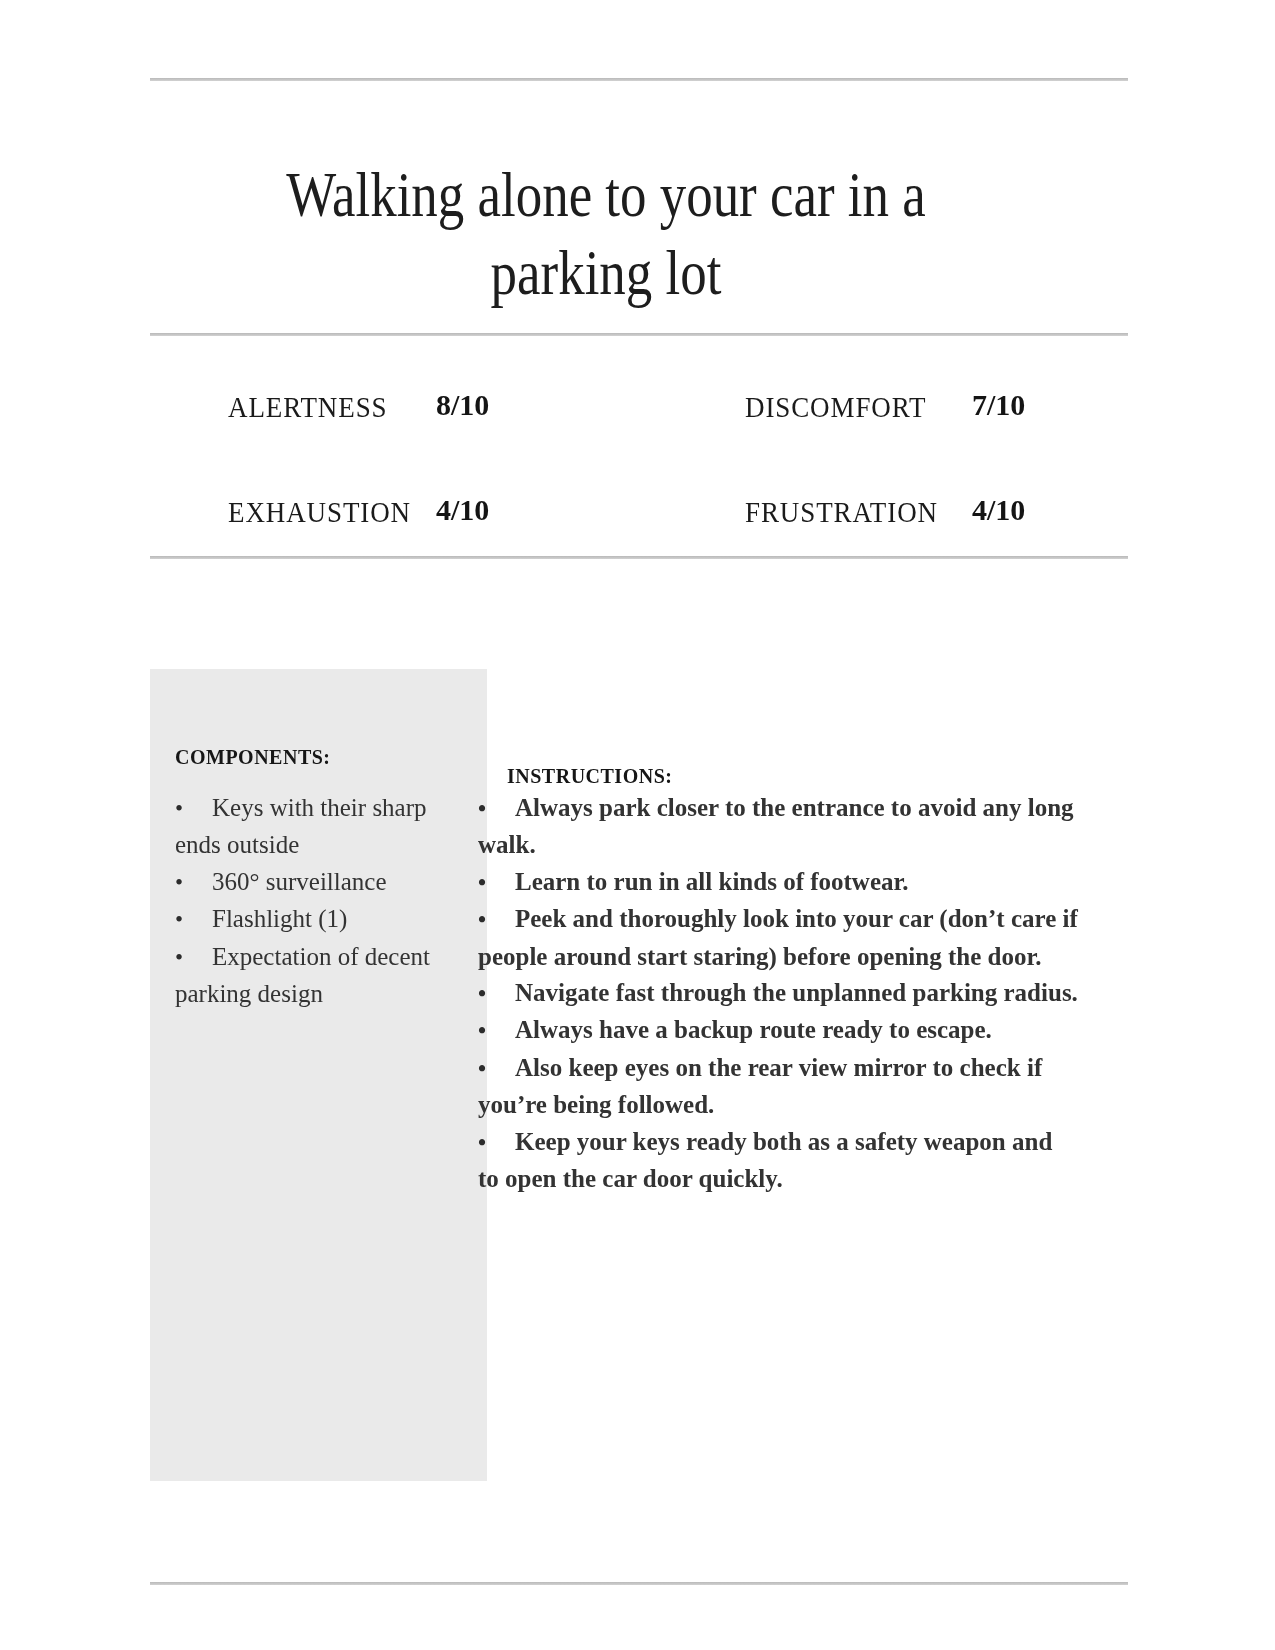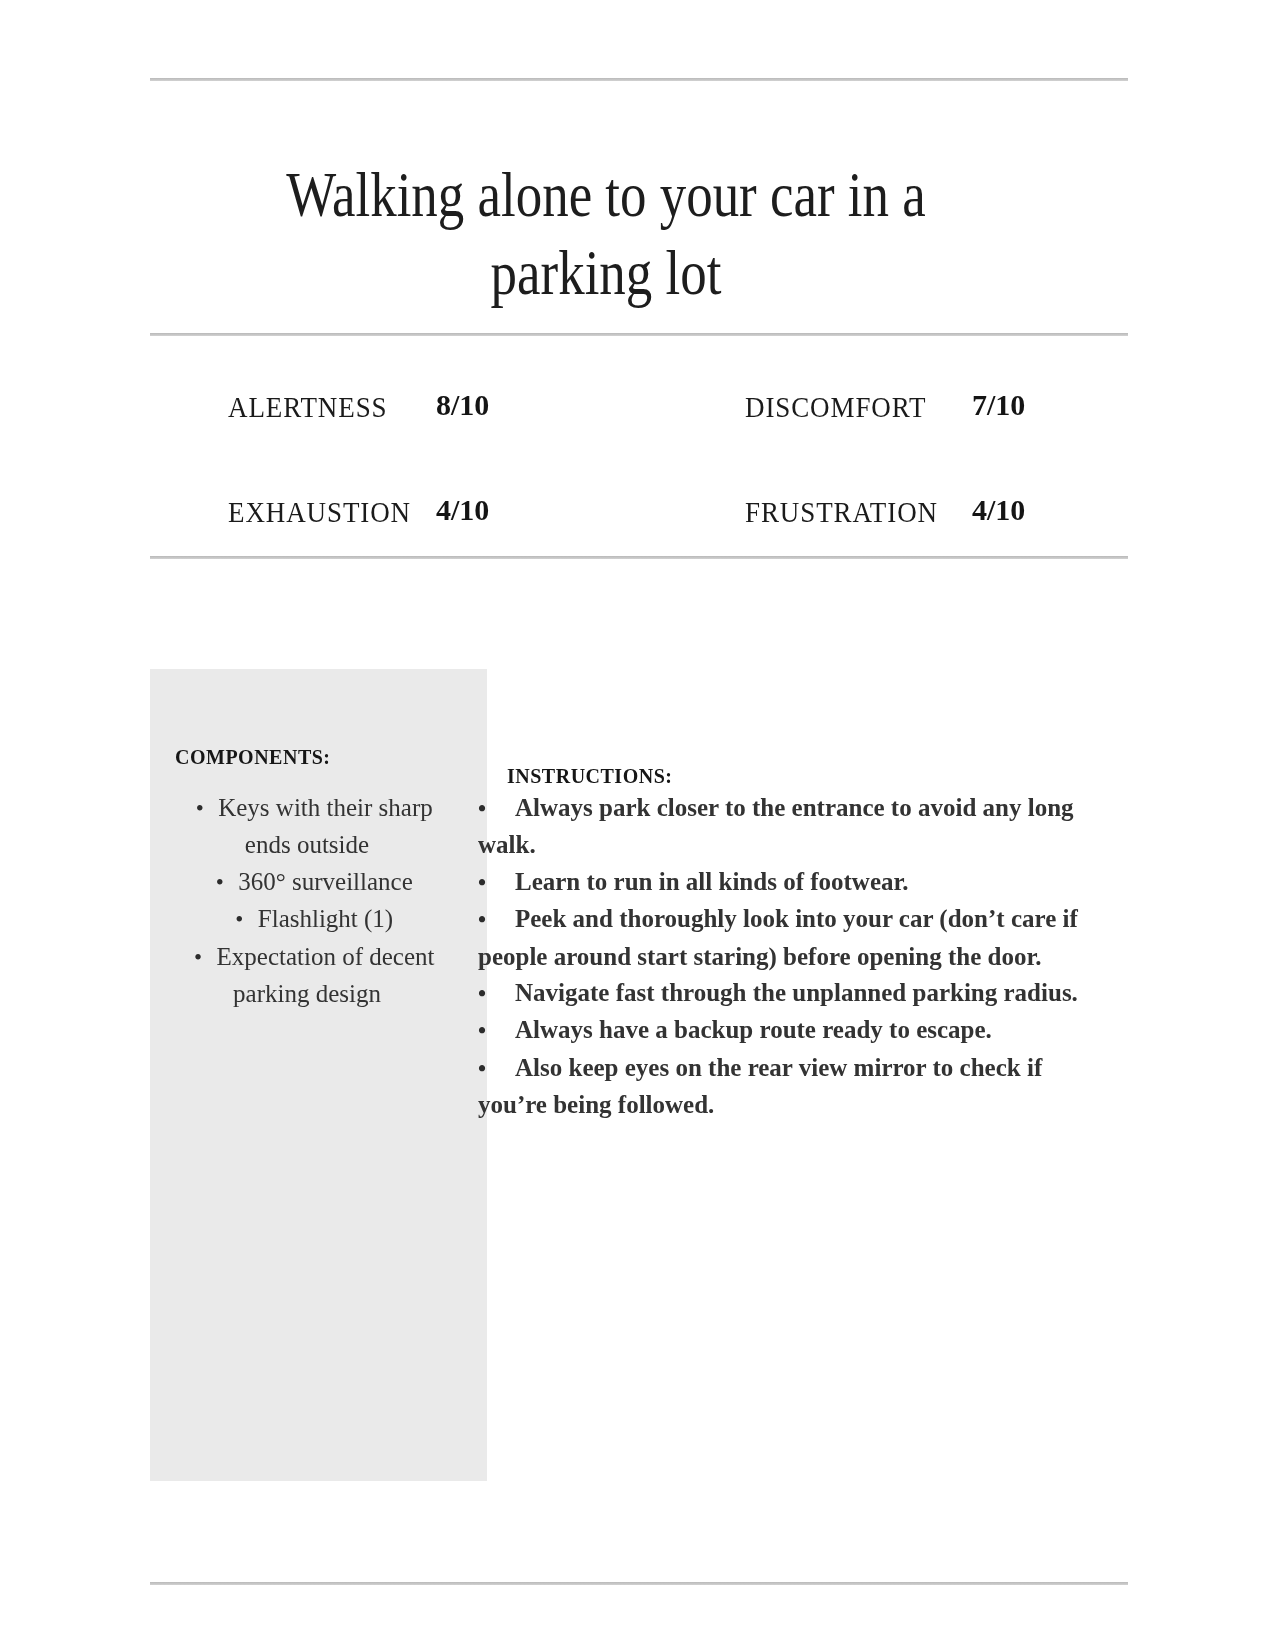--- a/index.html
+++ b/index.html
@@ -84,23 +84,22 @@
   #instructions-heading { left: 507px; margin-top: 36px; }
 
   .list {
     position: absolute;
     top: 790px;
     font-size: 25px;
     line-height: 36.4px;
     color: #333333;
   }
   #components-list {
-    left: 162px;
+    left: 175px;
     width: 290px;
-    text-align: center;
   }
   #instructions-list {
     left: 478px;
     width: 600px;
     font-weight: bold;
   }
   .li { margin: 0; padding: 0; }
   .bullet {
     display: inline-block;
     width: 37px;
@@ -168,13 +167,16 @@
   </div>
   <div class="li">
     <span class="bullet">•</span><span>Navigate fast through the unplanned parking radius.</span>
   </div>
   <div class="li">
     <span class="bullet">•</span><span>Always have a backup route ready to escape.</span>
   </div>
   <div class="li">
     <span class="bullet">•</span><span>Also keep eyes on the rear view mirror to check if you’re being followed.</span>
   </div>
+  <div class="li">
+    <span class="bullet">•</span><span>Keep your keys ready both as a safety weapon and to open the car door quickly.</span>
+  </div>
 </div>
 
 </body></html>

